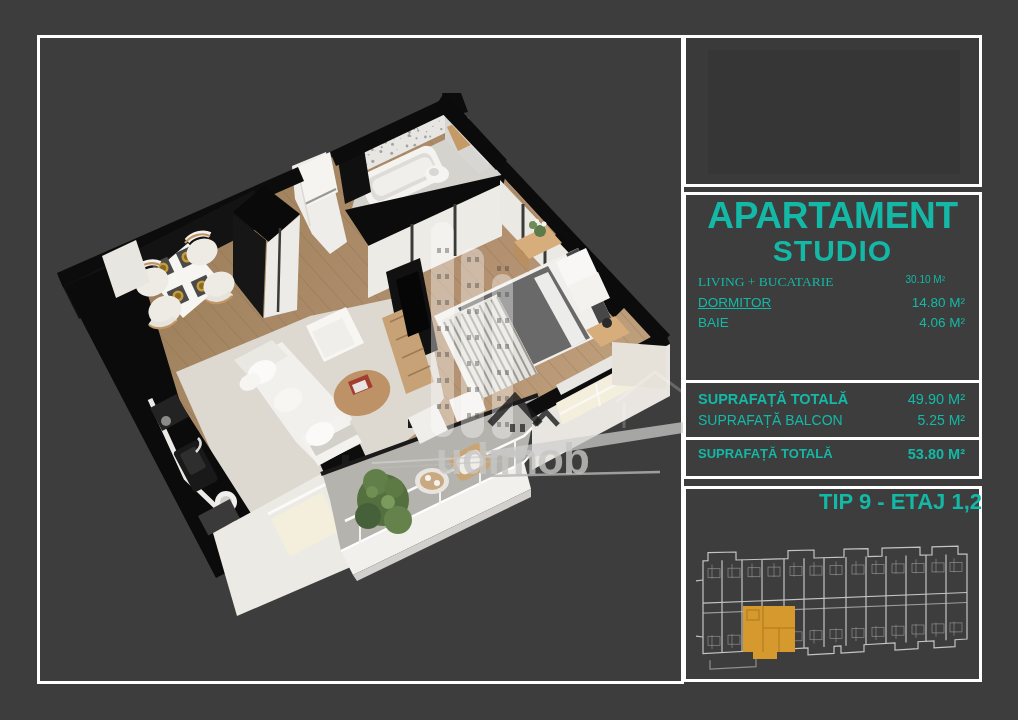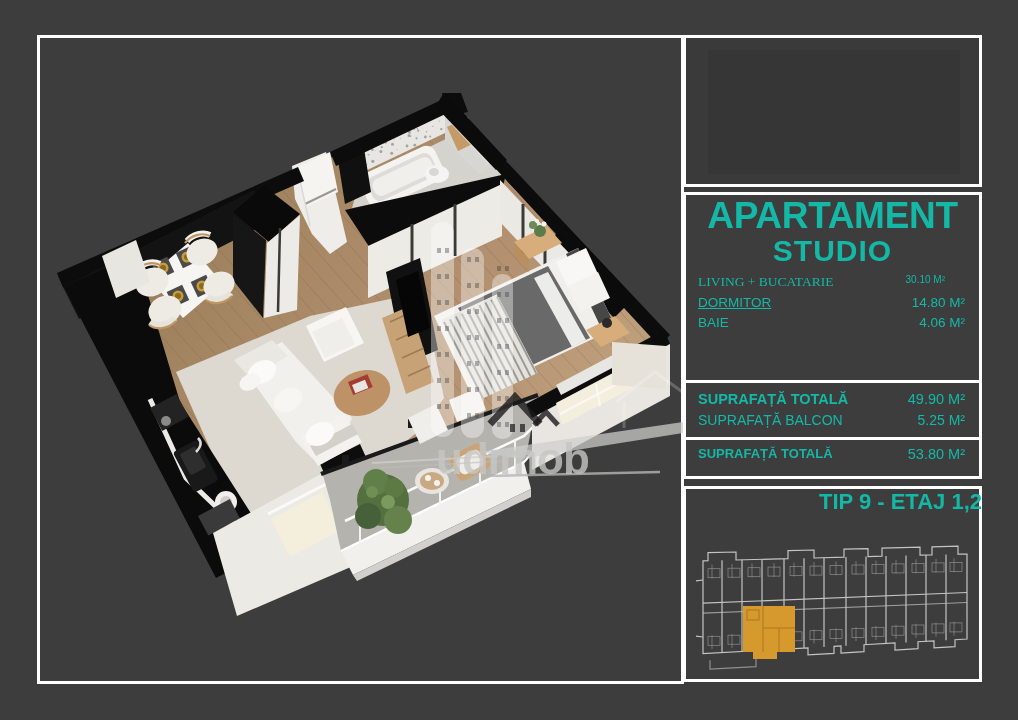--- a/index.html
+++ b/index.html
@@ -450,21 +450,21 @@
 <div class="wt" style="position:absolute;left:698px;top:315.0px;font-size:13.5px;">BAIE</div>
 <div class="wt" style="position:absolute;left:800px;top:315.0px;width:165px;text-align:right;font-size:13.5px;">4.06 M²</div>
 
 <div class="wt" style="position:absolute;left:698px;top:391px;font-size:14.5px;font-weight:bold;">SUPRAFAȚĂ TOTALĂ</div>
 <div class="wt" style="position:absolute;left:800px;top:391px;width:165px;text-align:right;font-size:14.5px;font-weight:normal;">49.90 M²</div>
 
 <div class="wt" style="position:absolute;left:698px;top:412px;font-size:14px;">SUPRAFAȚĂ BALCON</div>
 <div class="wt" style="position:absolute;left:800px;top:412px;width:165px;text-align:right;font-size:14px;">5.25 M²</div>
 
 <div class="wt" style="position:absolute;left:698px;top:446px;font-size:13px;font-weight:bold;">SUPRAFAȚĂ TOTALĂ</div>
-<div class="wt" style="position:absolute;left:800px;top:446px;width:165px;text-align:right;font-size:14.5px;font-weight:normal;">53.80 M²</div>
+<div class="wt" style="position:absolute;left:800px;top:446px;width:165px;text-align:right;font-size:14.5px;font-weight:bold;">53.80 M²</div>
 
 <div class="box" style="left:683px;top:486px;width:299px;height:196px;"></div>
 
 <div class="wt" style="position:absolute;left:683px;top:489px;width:299px;text-align:right;font-weight:bold;font-size:22px;">TIP 9 - ETAJ 1,2</div>
 
 <svg style="position:absolute;left:696px;top:540px;" width="286" height="132" viewBox="0 0 286 132">
 <g stroke="#e2e2e2" stroke-width="1.2" fill="none" opacity="0.82">
 <path d="M7,20.8 L12,20.7 L12,12.7 L40,12.0 L40,20.0 L92,18.6 L92,10.6 L118,10.0 L118,18.0 L148,17.2 L148,9.2 L172,8.6 L172,16.6 L186,16.2 L186,8.2 L224,7.2 L224,15.2 L236,14.9 L236,6.9 L262,6.2 L262,14.2 L271,14.0 L271,99.0 L259,99.7 L259,106.7 L238,107.8 L238,100.8 L222,101.7 L222,108.7 L199,110.0 L199,103.0 L168,104.7 L168,111.7 L145,113.0 L145,106.0 L138,106.4 L138,113.4 L112,114.8 L112,107.8 L7,113.6 Z"></path>
 <path d="M7,40 L-2,41 L-2,96 L7,97"></path>
 <path d="M14,120.2 L14,129.2 L60,126.7 L60,117.7" opacity="0.6"></path>

